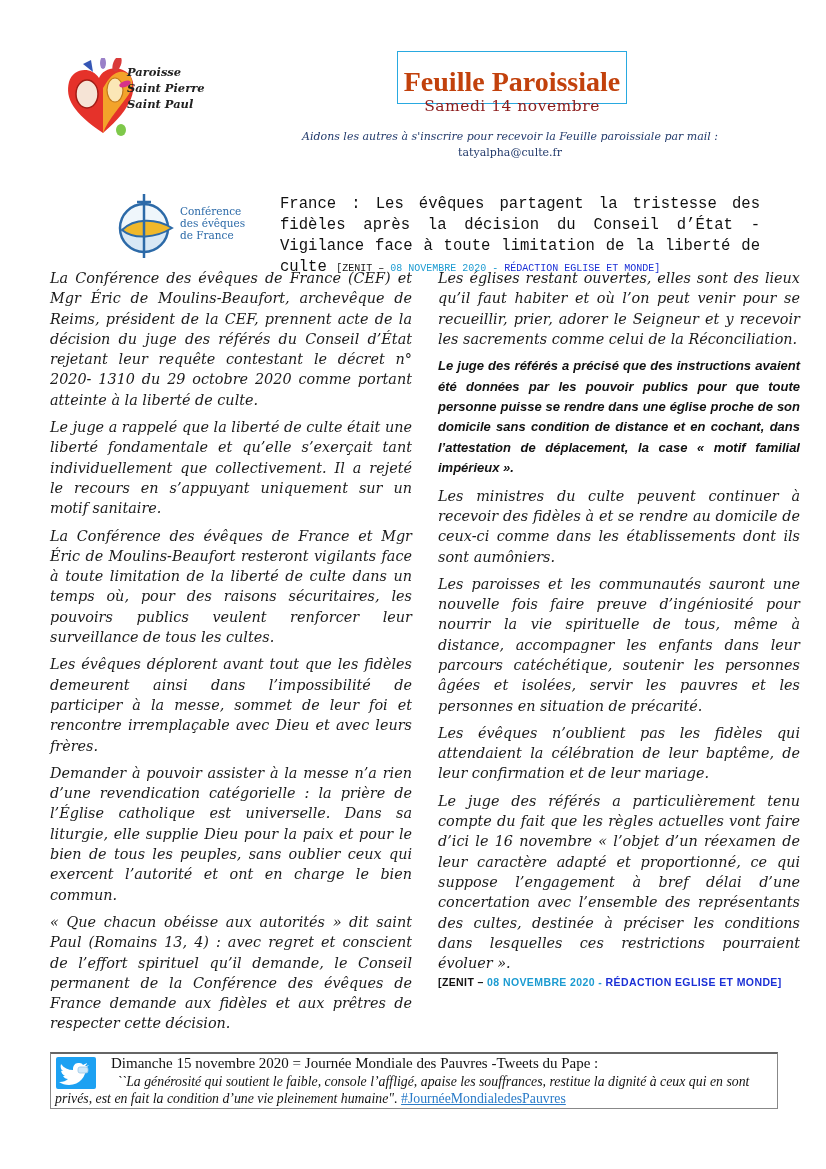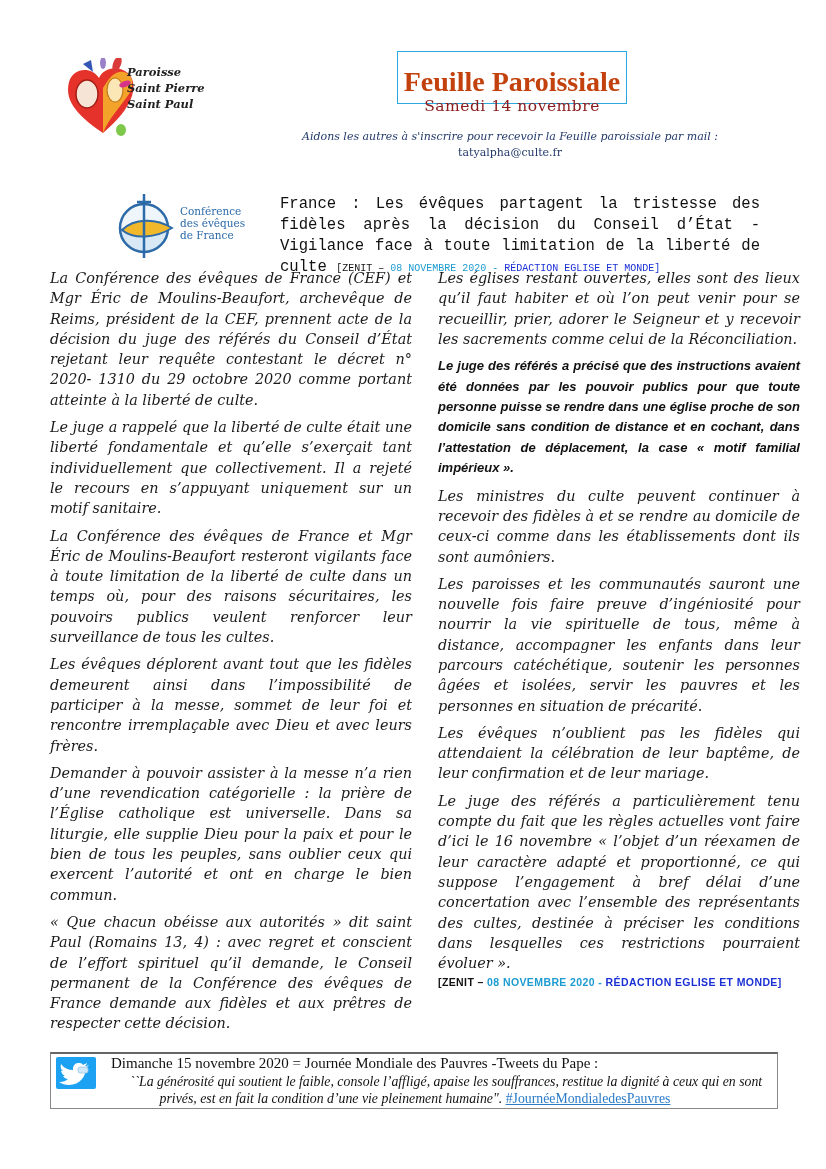--- a/index.html
+++ b/index.html
@@ -34,21 +34,21 @@
   #col-left { left: 50px; }
   #col-right { left: 438px; top: 268px; }
   .col p { margin: 0 0 7px 0; }
   .col p.bold { font-family: "Liberation Sans", sans-serif; font-weight: bold; font-style: italic; font-size: 13px; line-height: 20.4px; color: #111; }
   .zenit { font-family: "Liberation Sans", sans-serif; font-style: normal; font-weight: bold; font-size: 10.5px; line-height: 12px; margin-top: -4px; text-align: justify; letter-spacing: 0.4px; }
   .zenit .z { color: #111; }
   .zenit .d { color: #1c9bd1; }
   .zenit .r { color: #1a2fd6; }
 
   
-  #tweet-box { left: 50px; top: 1052px; width: 726px; height: 54px; border: 1px solid #888; border-top: 2px solid #666; text-align: center; }
+  #tweet-box { left: 50px; top: 1052px; width: 726px; height: 54px; border: 1px solid #888; border-top: 2px solid #666; }
   #tweet-box .bird { position: absolute; left: 5px; top: 3px; width: 40px; height: 32px; background: #1da1f2; border-radius: 2px; }
   #tweet-box .l1 { position: absolute; left: 60px; top: 1px; font-family: "Liberation Serif", serif; font-size: 15px; line-height: 17px; color: #111; }
   #tweet-box .hashtag { color: #2a7bc8; text-decoration: underline; font-style: normal; }
   #tweet-box .wrap { position: absolute; left: 4px; top: 19px; width: 720px; font-family: "Liberation Serif", serif; font-style: italic; font-size: 13.8px; line-height: 17px; color: #111; text-indent: 62px; }
 </style>
 </head>
 <body>
 
 <div id="parish-logo" class="abs">
   <svg class="art" viewBox="0 0 80 80">

